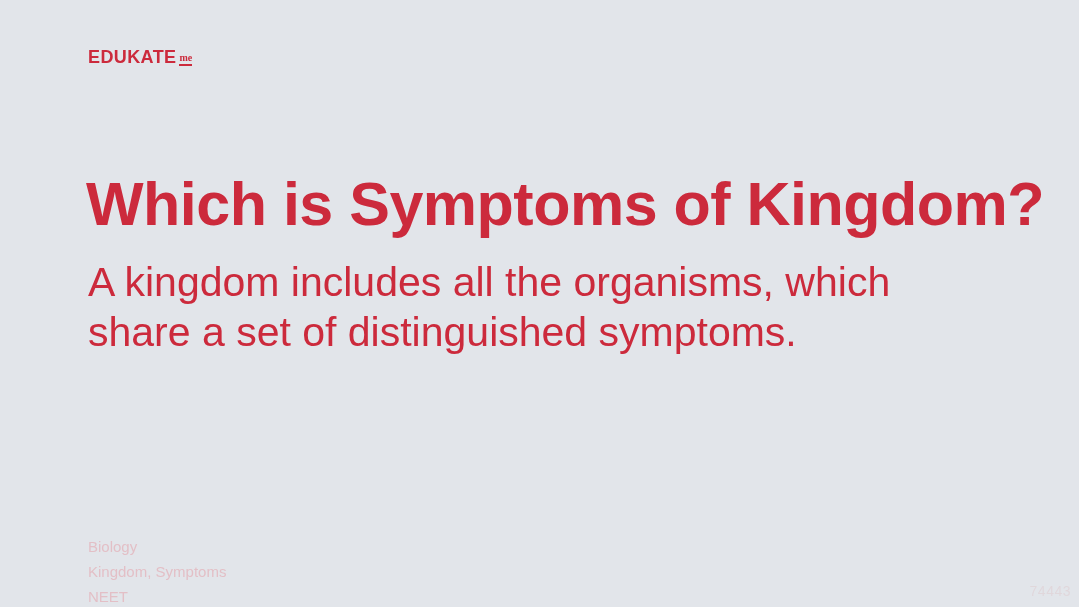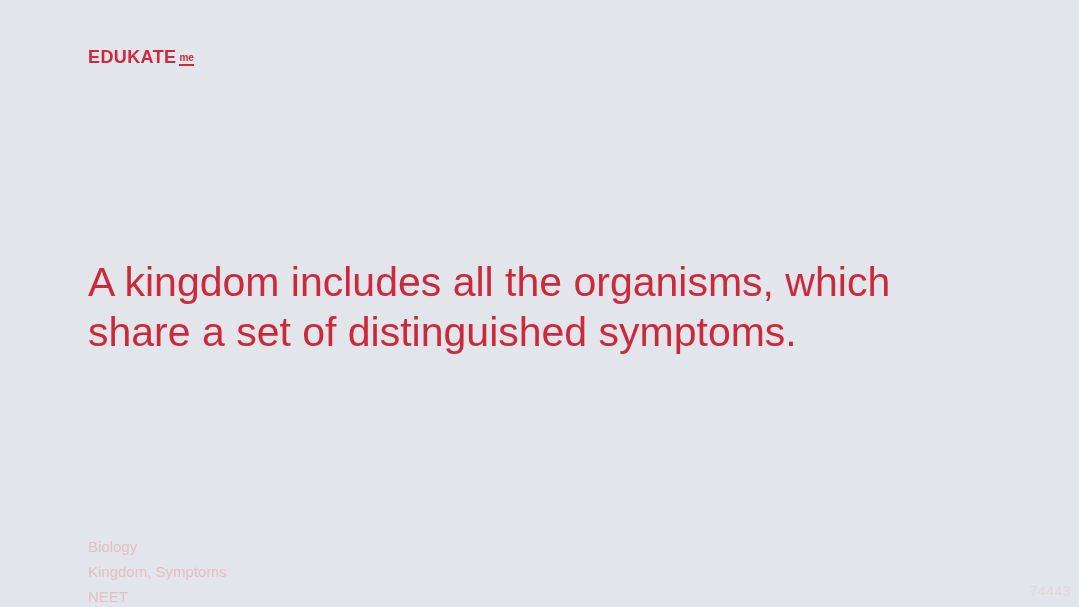--- a/index.html
+++ b/index.html
@@ -39,20 +39,21 @@
   }
   .logo-sup {
     font-size: 10px;
     font-weight: bold;
     color: #cc2a3c;
     margin-left: 3px;
     margin-top: -1px;
     border-bottom: 2px solid #cc2a3c;
     padding-bottom: 1px;
     line-height: 1;
+    font-family: Liberation Serif, serif;
   }
 
   
   .title {
     position: absolute;
     left: 86px;
     top: 131px;
     width: 940px;
     font-size: 61px;
     font-weight: bold;
@@ -108,20 +109,21 @@
 </head>
 <body>
 
 <div class="slide">
 
   <div class="logo">
     <span class="logo-word">EDUKATE</span>
     <span class="logo-sup">me</span>
   </div>
 
+  <h1 class="title">Which is Symptoms of Kingdom?</h1>
 
   <div class="body-text">
     <span class="body-line">A kingdom includes all the organisms, which</span>
     <span class="body-line">share a set of distinguished symptoms.</span>
   </div>
 
   <div class="footer">
     <span class="footer-line">Biology</span>
     <span class="footer-line">Kingdom, Symptoms</span>
     <span class="footer-line">NEET</span>

